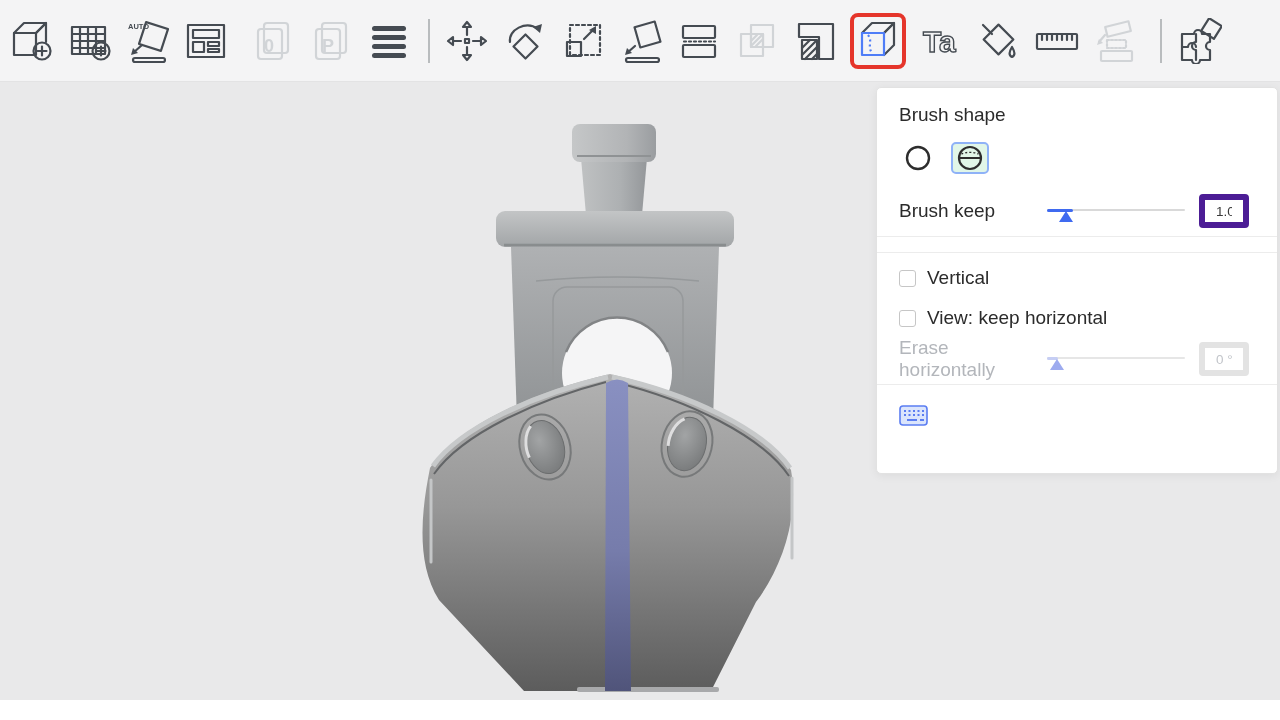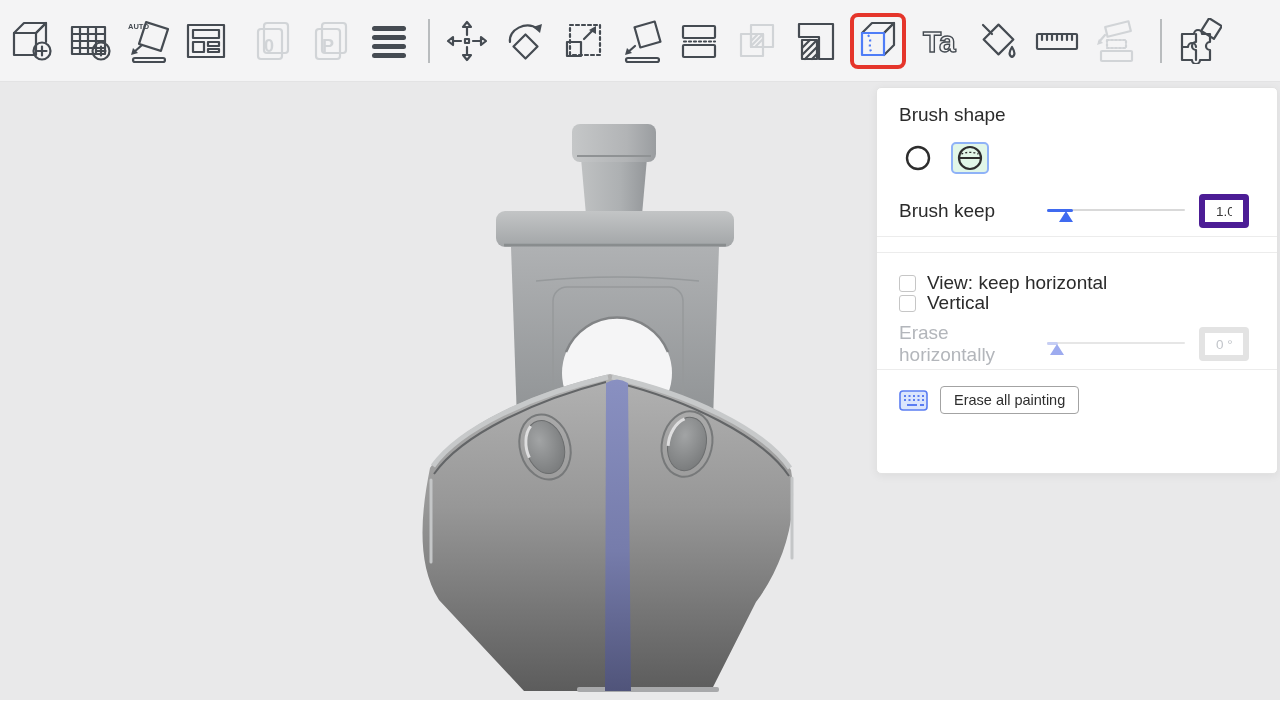--- a/index.html
+++ b/index.html
@@ -358,28 +358,28 @@
         <div class="thumb" style="left:14%"></div>
       </div>
       <input class="valbox" value="1.00" style="">
     </div>
 
     <div class="divider"></div>
 
 
     <div class="divider"></div>
 
+    <div class="check-row" style="margin-top:0;">
+      <span class="checkbox"></span>
+      <span class="p-label">Vertical</span>
+    </div>
+
     <div class="check-row" style="margin-top:20px;">
       <span class="checkbox"></span>
       <span class="p-label">View: keep horizontal</span>
-    </div>
-
-    <div class="check-row" style="margin-top:0;">
-      <span class="checkbox"></span>
-      <span class="p-label">Vertical</span>
     </div>
 
     <div class="row disabled">
       <span class="p-label">Erase horizontally</span>
       <div class="slider">
         <div class="track"></div>
         <div class="fill" style="width:8%"></div>
         <div class="thumb" style="left:7%"></div>
       </div>
       <input class="valbox disabled" value="0 °" style="">
@@ -389,17 +389,16 @@
 
     <div class="erase-row" style="margin-top:0;">
       <button class="kbd-btn">
         <svg width="29" height="21" viewBox="0 0 29 21">
           <rect x="1" y="1" width="27" height="19" rx="3" fill="#dbe5fc" stroke="#5b7df2" stroke-width="1.6"></rect>
           <path d="M5 6 H7 M9.5 6 H11.5 M14 6 H16 M18.5 6 H20.5 M23 6 H25
                    M5 10 H7 M9.5 10 H11.5 M14 10 H16 M18.5 10 H20.5 M23 10 H25
                    M8 15 H18 M21 15 H25" stroke="#5b7df2" stroke-width="1.8" fill="none"></path>
         </svg>
       </button>
-      <button class="erase-btn">Erase all painting</button>
     </div>
 
   </div>
 </div>
 
 </body></html>

